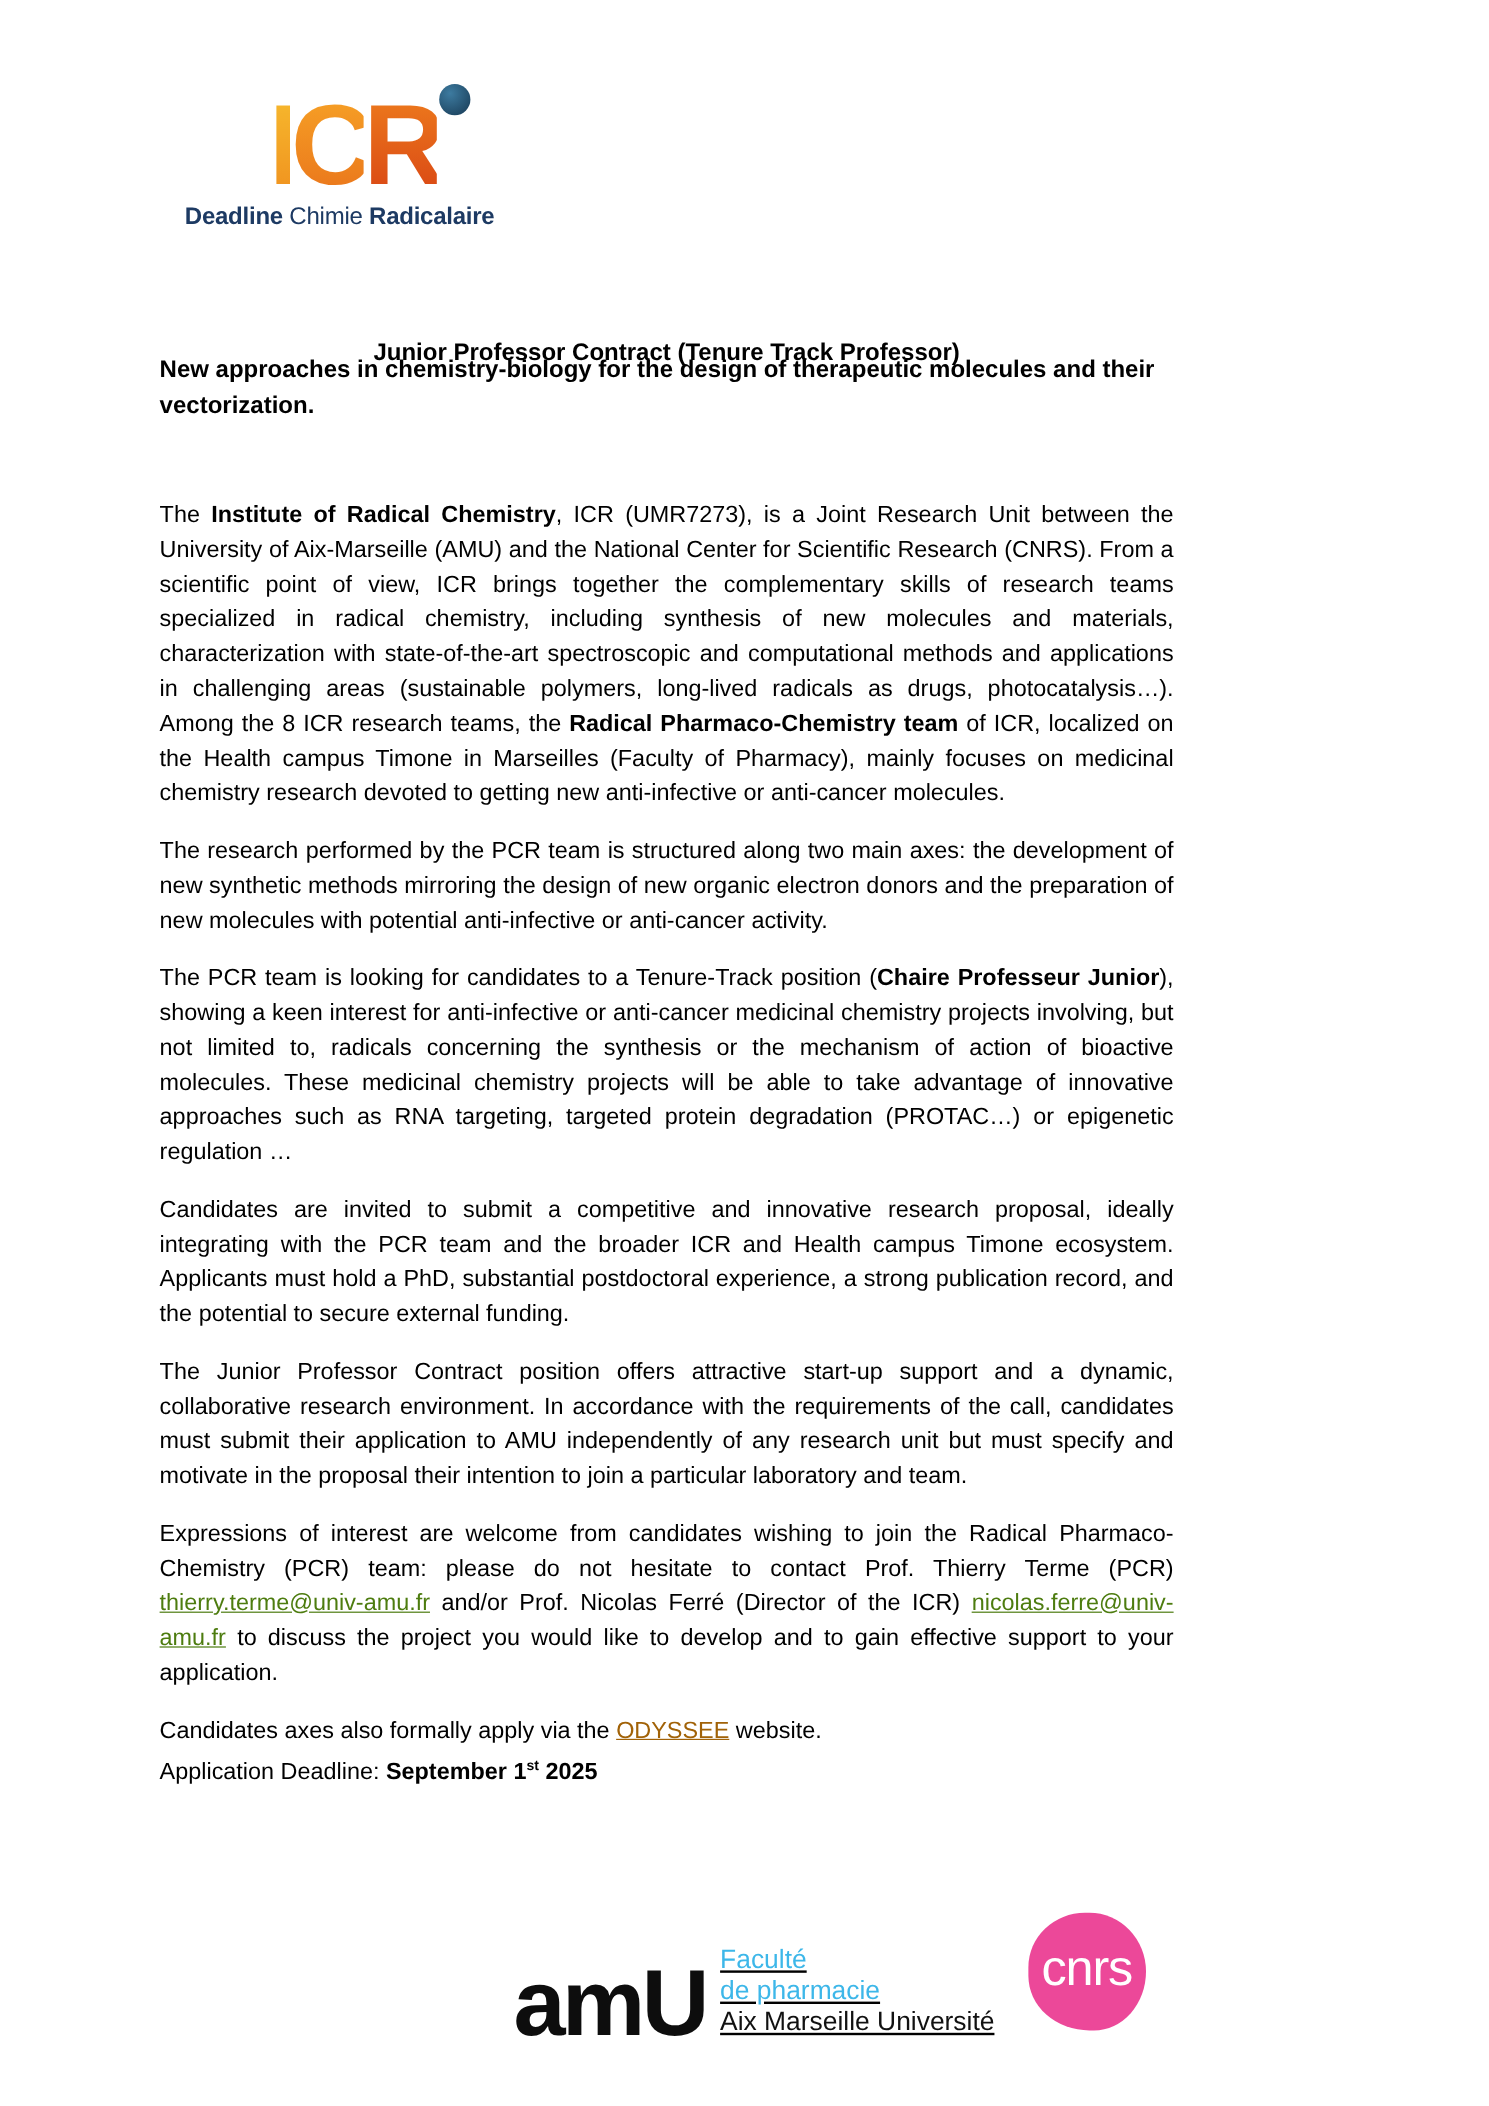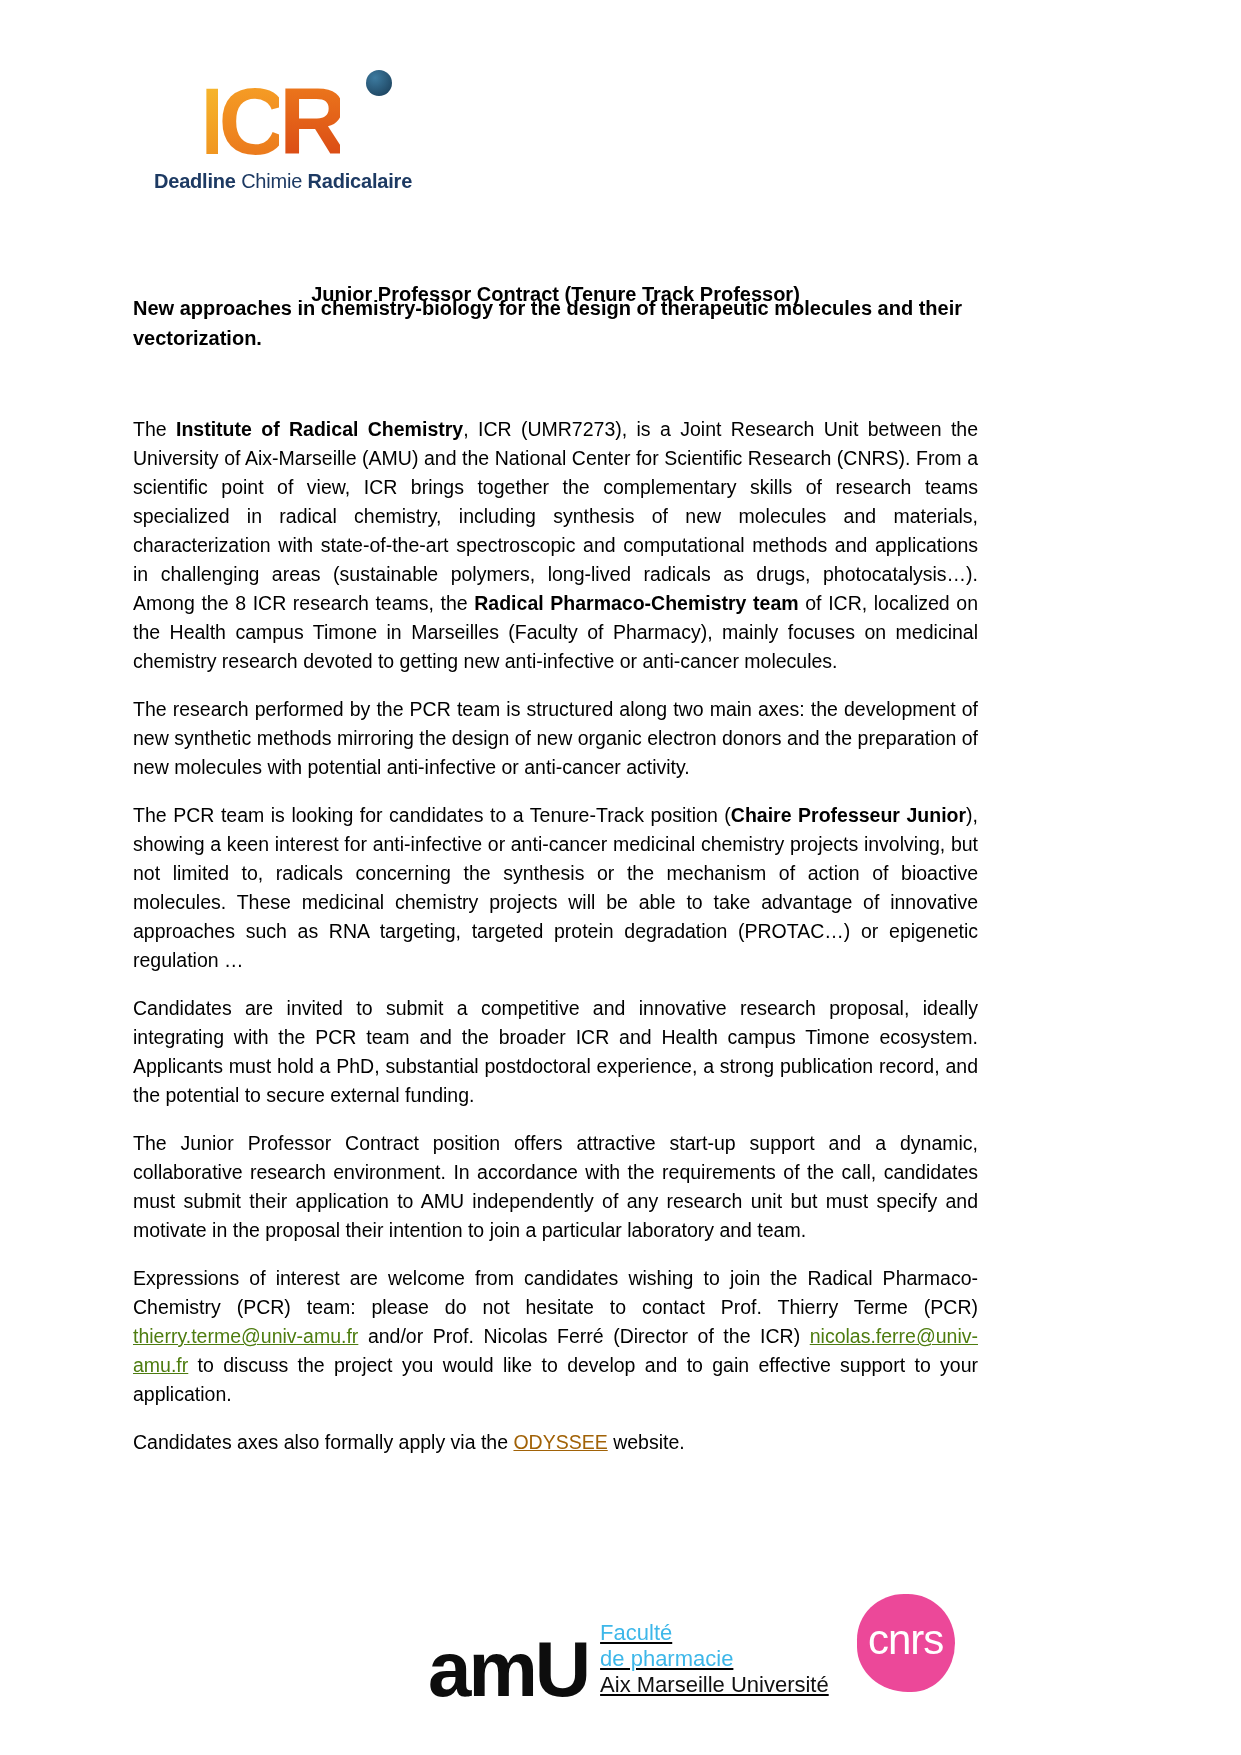--- a/index.html
+++ b/index.html
@@ -7,21 +7,21 @@
     width: 1241px; height: 1755px;
     background: #ffffff;
     position: relative;
     font-family: "Liberation Sans", "DejaVu Sans", sans-serif;
     color: #000000;
   }
 
   
   .icr-logo { position: absolute; left: 150px; top: 68px; width: 260px; height: 130px; }
   .icr-letters {
-    position: absolute; left: 50px; top: 6px;
+    position: absolute; left: 74px; top: 6px;
     font-size: 95px; font-weight: bold; line-height: 1;
     letter-spacing: -8px; white-space: nowrap;
   }
   .icr-letter {
     -webkit-background-clip: text; background-clip: text; color: transparent;
     display: inline-block;
   }
   .icr-letter.l-i { background-image: linear-gradient(180deg,#f7bb2e,#ef8f1e); }
   .icr-letter.l-c { background-image: linear-gradient(180deg,#f7a326,#e9731b); }
   .icr-letter.l-r { background-image: linear-gradient(180deg,#ee7d1d,#d84414); }
@@ -104,20 +104,21 @@
   <p><span>The PCR team is looking for candidates to a Tenure-Track position (</span><span class="b">Chaire Professeur Junior</span><span>), showing a keen interest for anti-infective or anti-cancer medicinal chemistry projects involving, but not limited to, radicals concerning the synthesis or the mechanism of action of bioactive molecules. These medicinal chemistry projects will be able to take advantage of innovative approaches such as RNA targeting, targeted protein degradation (PROTAC…)  or epigenetic regulation …</span></p>
 
   <p><span>Candidates are invited to submit a competitive and innovative research proposal, ideally integrating with the PCR team and the broader ICR and Health campus Timone ecosystem. Applicants must hold a PhD, substantial postdoctoral experience, a strong publication record, and the potential to secure external funding.</span></p>
 
   <p><span>The Junior Professor Contract position offers attractive start-up support and a dynamic, collaborative research environment. In accordance with the requirements of the call, candidates must submit their application to AMU independently of any research unit but must specify and motivate in the proposal their intention to join a particular laboratory and team.</span></p>
 
   <p><span>Expressions of interest are welcome from candidates wishing to join the Radical Pharmaco-Chemistry (PCR) team: please do not hesitate to contact Prof. Thierry Terme (PCR) </span><a class="email-link">thierry.terme@univ-amu.fr</a><span> and/or Prof. Nicolas Ferré (Director of the ICR) </span><a class="email-link">nicolas.ferre@univ-amu.fr</a><span> to discuss the project you would like to develop and to gain effective support to your application.</span></p>
 
   <p class="noj"><span>Candidates axes also formally apply via the </span><a class="odyssee-link">ODYSSEE</a><span> website.</span></p>
 
+  <p class="noj"><span>Application Deadline: </span><span class="b">September 1</span><sup class="st">st</sup><span class="b"> 2025</span></p>
 
 </div>
 
 <div class="footer-logos">
   <div class="amu-logo">
     <div class="amu-wordmark">amU</div>
     <div class="amu-lines">
       <div class="blue">Faculté</div>
       <div class="blue">de pharmacie</div>
       <div class="black">Aix Marseille Université</div>

